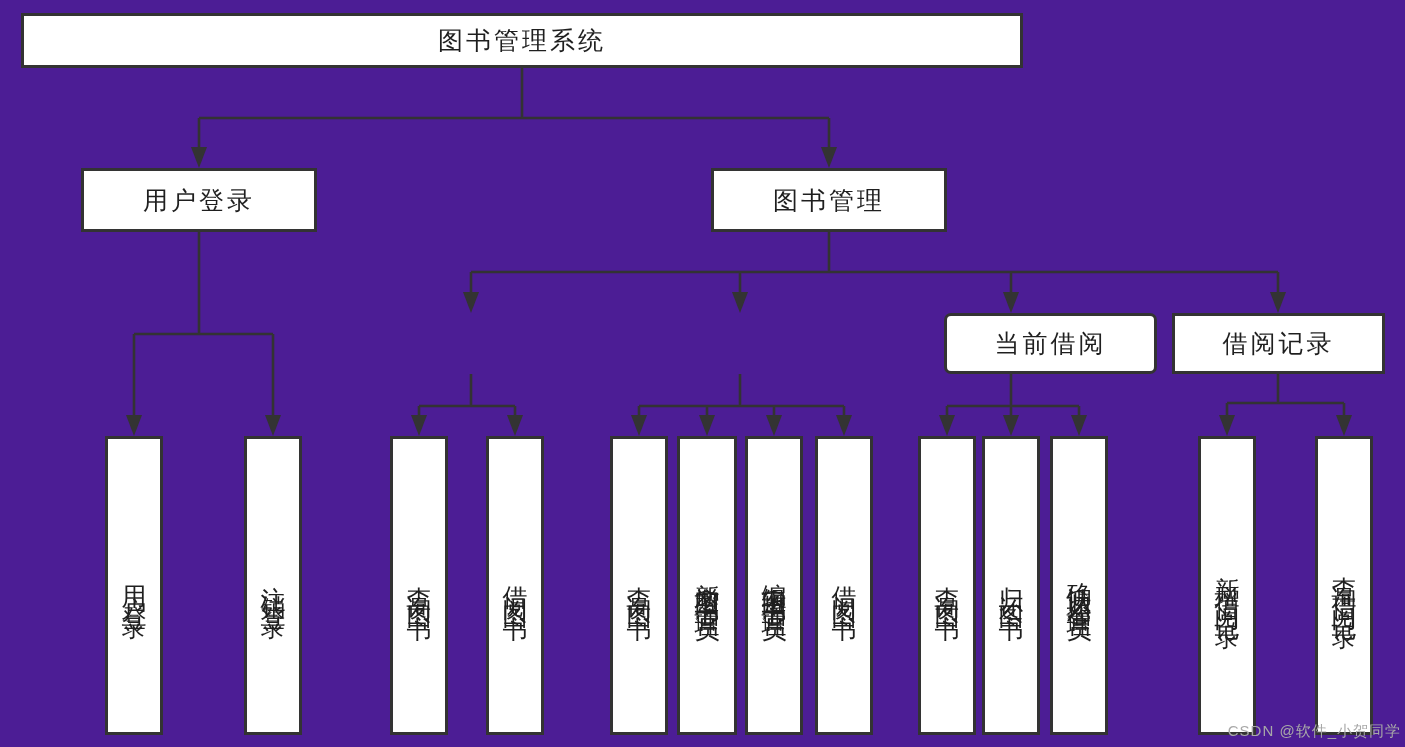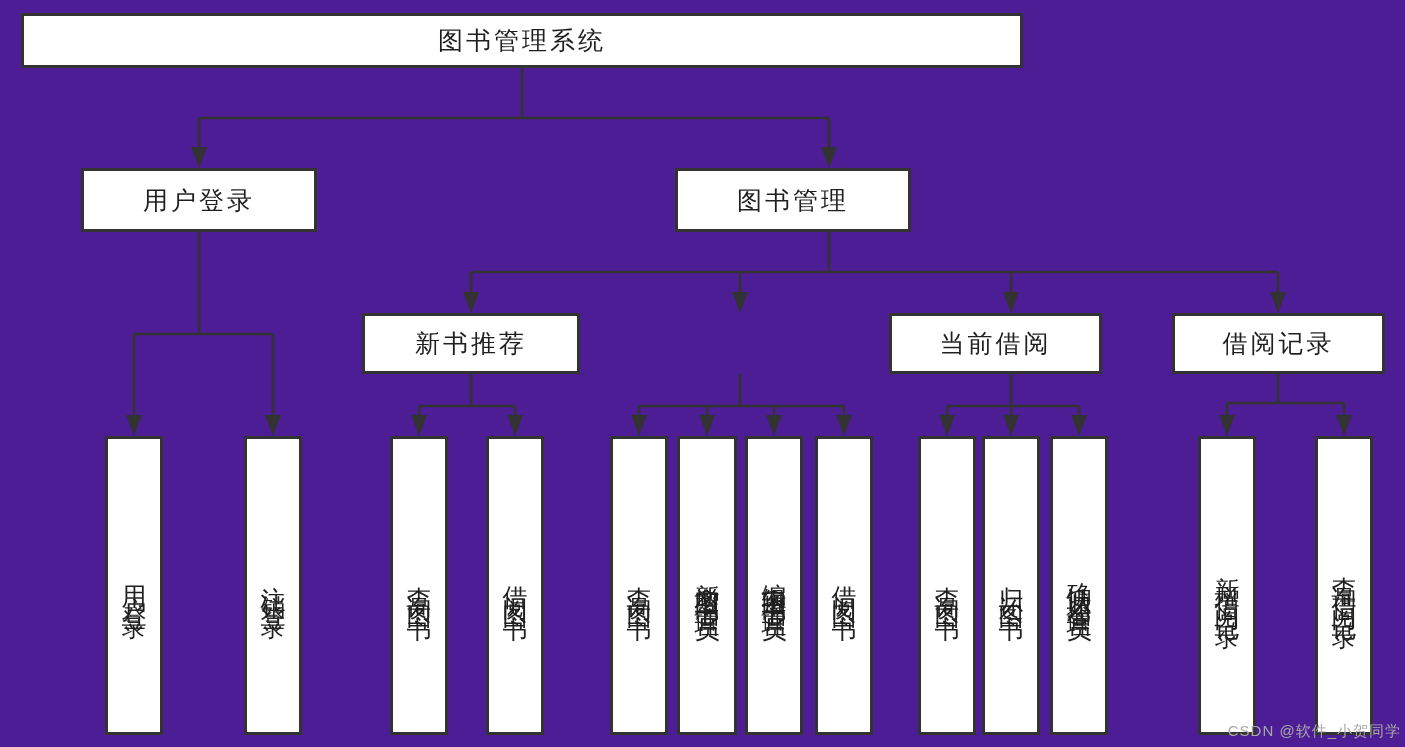--- a/index.html
+++ b/index.html
@@ -98,28 +98,25 @@
     </g>
   </svg>
 
   <div class="node h-node" style="left:21px; top:13px; width:1002px; height:55px;">
     <span>图书管理系统</span>
   </div>
 
   <div class="node h-node" style="left:81px; top:168px; width:236px; height:64px;">
     <span>用户登录</span>
   </div>
-  <div class="node h-node" style="left:675px; top:168px; width:236px; height:64px;">
+  <div class="node h-node" style="left:711px; top:168px; width:236px; height:64px;">
     <span>图书管理</span>
   </div>
 
-  <div class="node h-node" style="left:362px; top:313px; width:218px; height:61px;">
-    <span>新书推荐</span>
-  </div>
-  <div class="node h-node" style="left:889px; top:313px; width:213px; height:61px;">
+  <div class="node h-node" style="left:944px; top:313px; width:213px; height:61px;border-radius:7px;">
     <span>当前借阅</span>
   </div>
   <div class="node h-node" style="left:1172px; top:313px; width:213px; height:61px;">
     <span>借阅记录</span>
   </div>
 
   <div class="node v-node" style="left:105px; top:436px; width:58px; height:299px;">
     <span>用户登录</span>
   </div>
   <div class="node v-node" style="left:244px; top:436px; width:58px; height:299px;">

